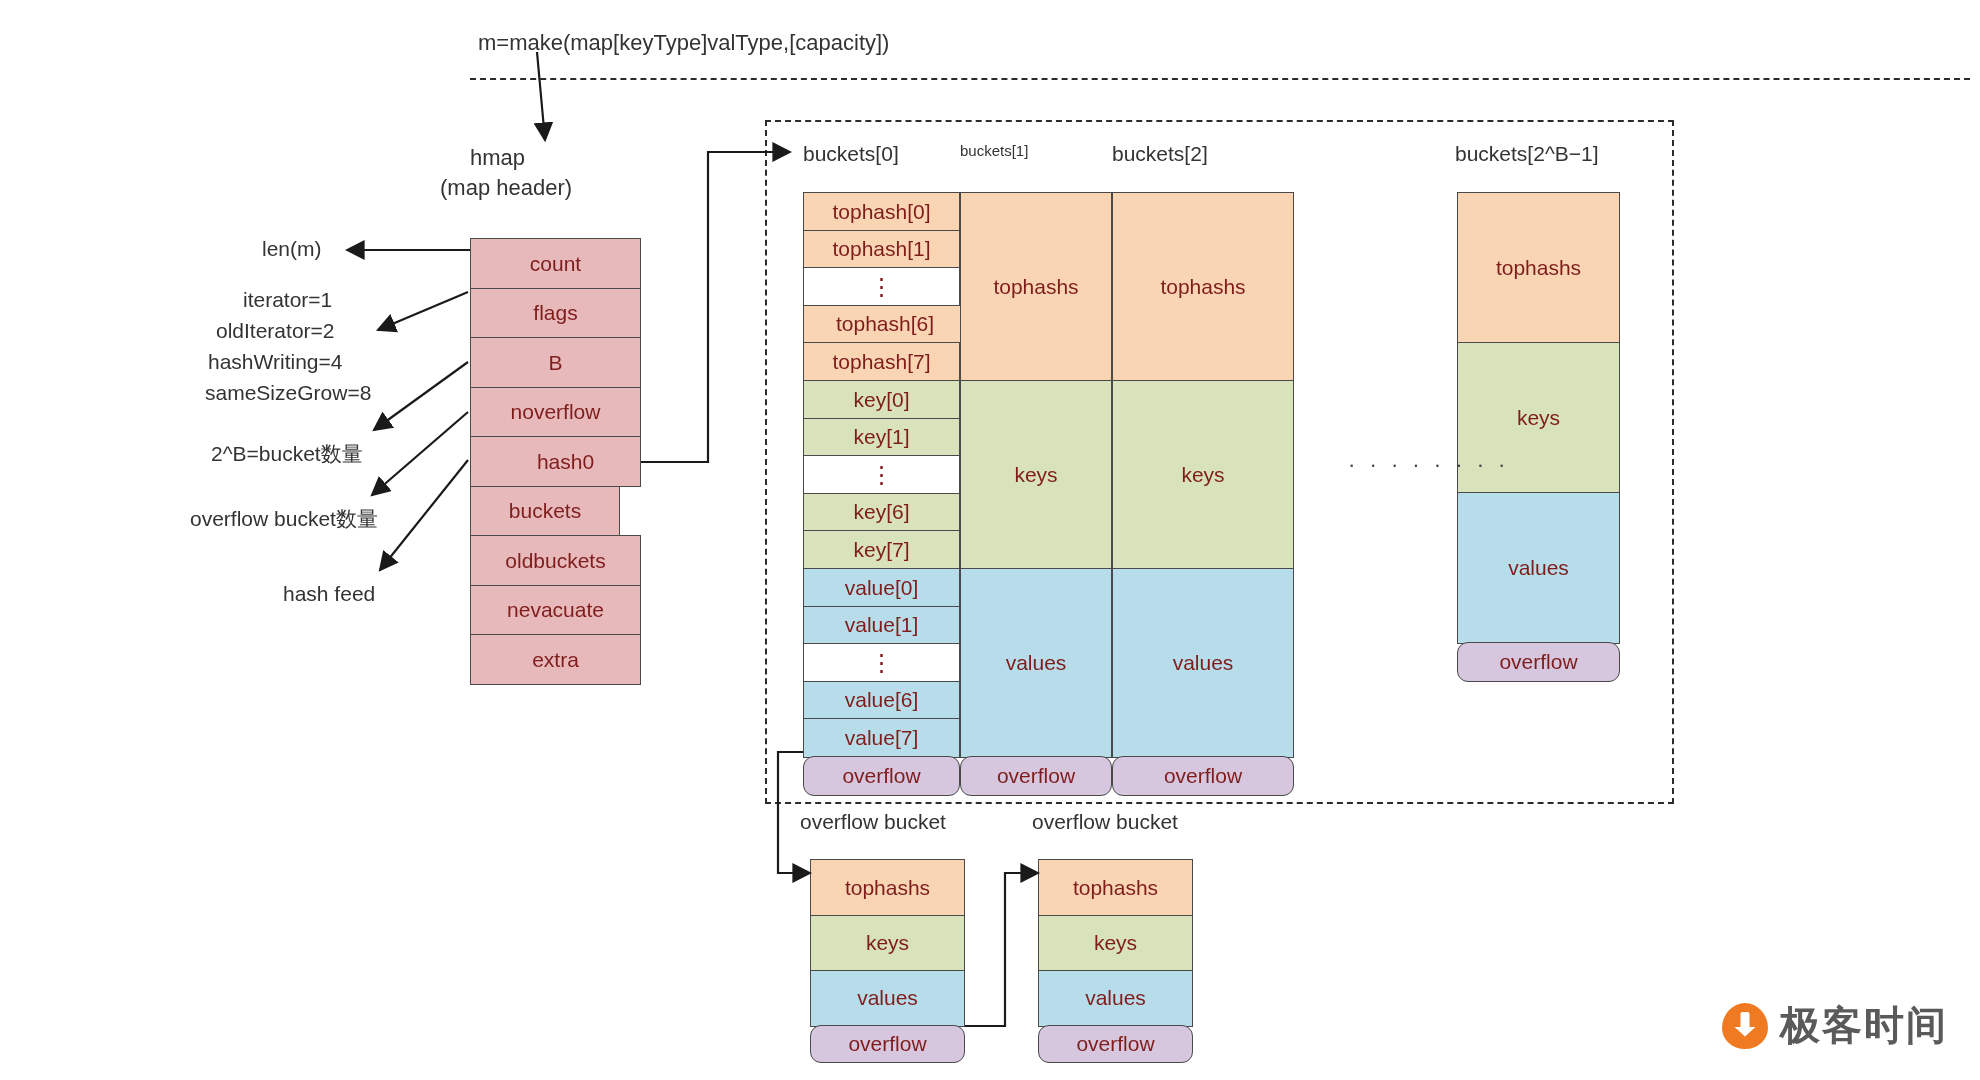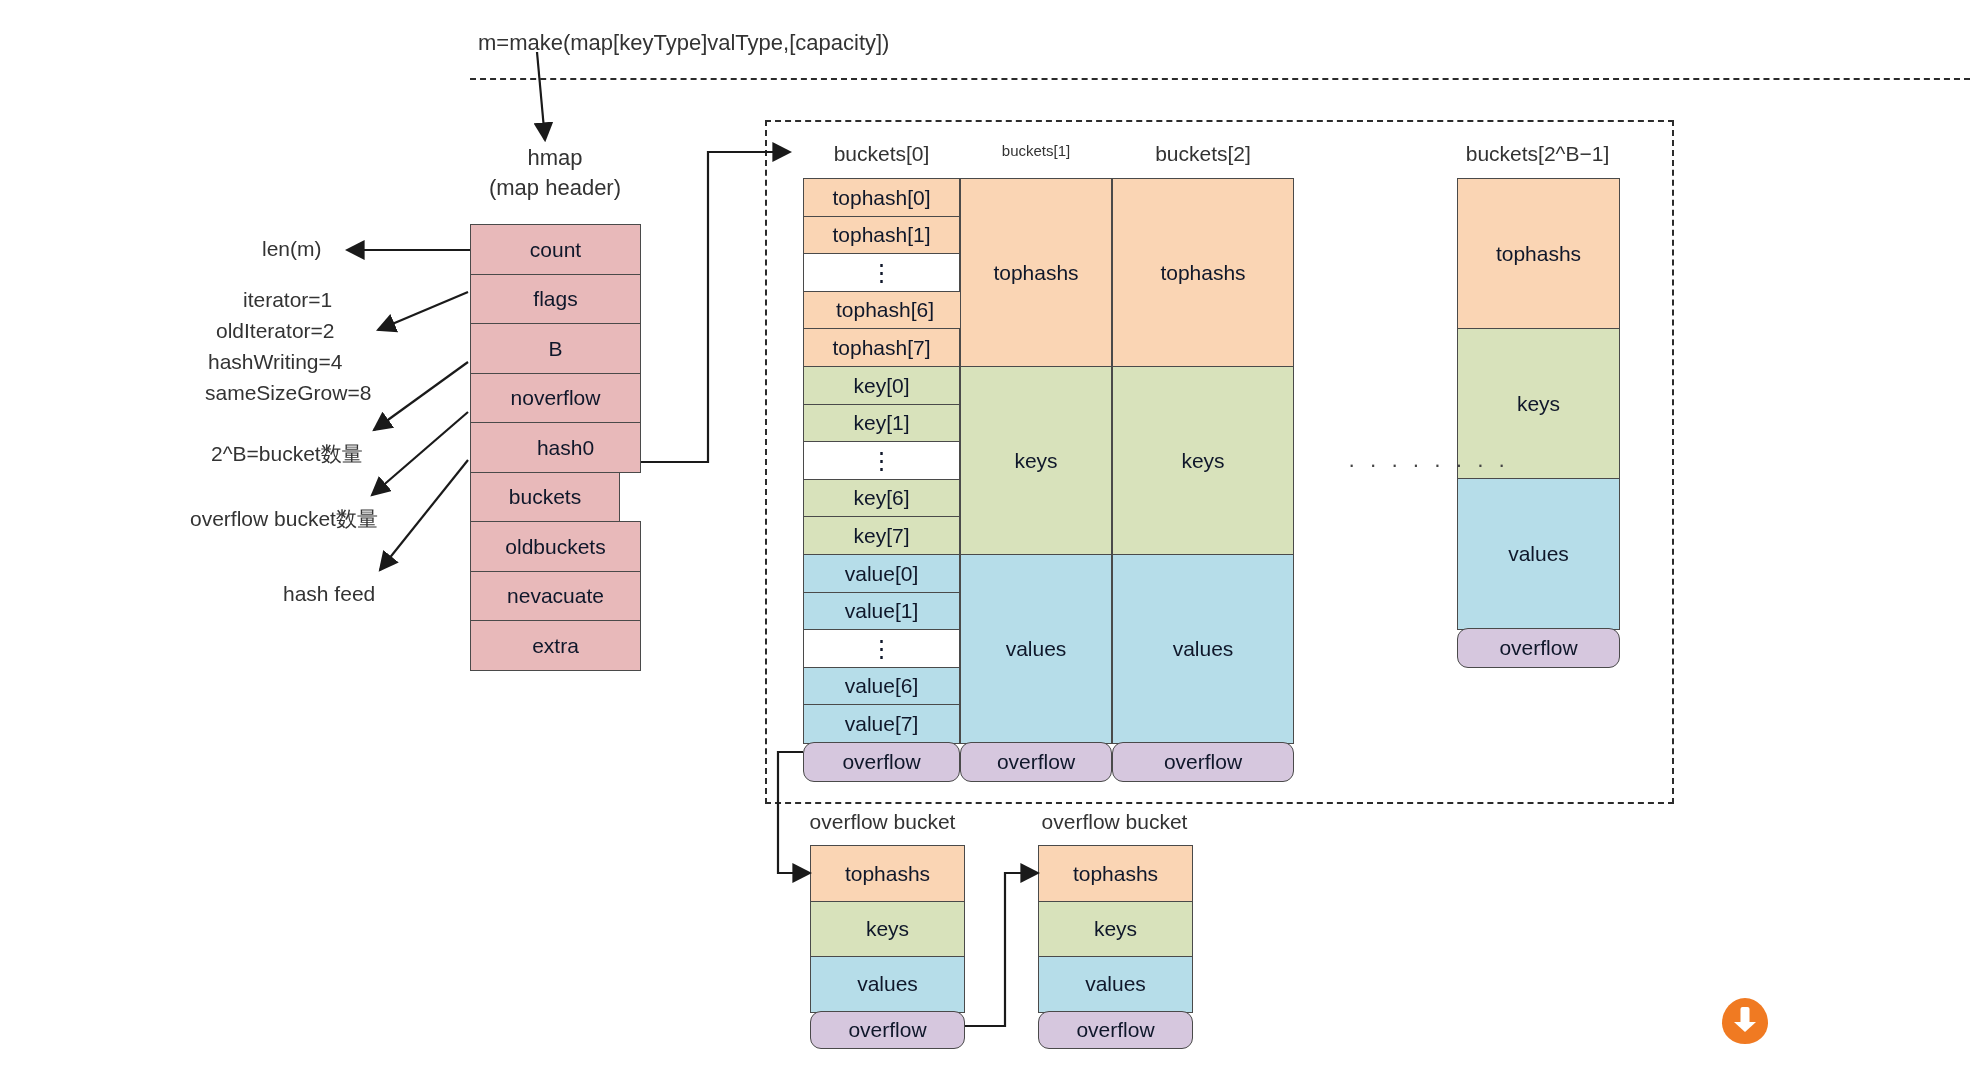--- a/index.html
+++ b/index.html
@@ -1,28 +1,28 @@
 <!DOCTYPE html>
 <html><head>
 <meta charset="utf-8">
 <style>
   html,body{margin:0;padding:0;background:#ffffff;}
   body{width:1980px;height:1080px;position:relative;overflow:hidden;
        font-family:"Liberation Sans","DejaVu Sans",sans-serif;color:#333333;}
   .lbl{position:absolute;white-space:nowrap;font-size:21px;color:#333;}
-  .ctr{position:absolute;text-align:center;}
+  .ctr{position:absolute;text-align:left;}
 
   
   .dash-h{position:absolute;border-top:2px dashed #2b2b2b;}
   .dash-box{position:absolute;border:2px dashed #2b2b2b;}
 
   
   .cell{position:absolute;box-sizing:border-box;border:1.6px solid #4a4a4a;
         display:flex;align-items:center;justify-content:center;
-        font-size:21px;color:#0f172a;}
+        font-size:21px;color:#7f1d1d;margin-top:14px;}
   .c-pink{background:#e8b9ba;}
   .c-orange{background:#fad5b4;}
   .c-green{background:#d8e2bb;}
   .c-blue{background:#b6dde9;}
   .c-purple{background:#d6c7de;border-radius:11px;}
   .c-white{background:#ffffff;}
 
   .vdots{font-size:24px;line-height:8px;letter-spacing:0;}
   .hdots{position:absolute;font-size:22px;letter-spacing:4px;color:#444;}
 
@@ -155,13 +155,14 @@
 
   <path d="M641,462 L708,462 L708,152 L790,152" stroke="#1a1a1a" stroke-width="2.2" fill="none" marker-end="url(#ah)"></path>
 
   <path d="M803,752 L778,752 L778,873 L810,873" stroke="#1a1a1a" stroke-width="2.2" fill="none" marker-end="url(#ah)"></path>
 
   <path d="M965,1026 L1005,1026 L1005,873 L1038,873" stroke="#1a1a1a" stroke-width="2.2" fill="none" marker-end="url(#ah)"></path>
 </svg>
 
 <div id="logo" style="left:1722px;top:998px;">
   <div class="mark"></div>
+  <div class="txt">极客时间</div>
 </div>
 
 </body></html>

